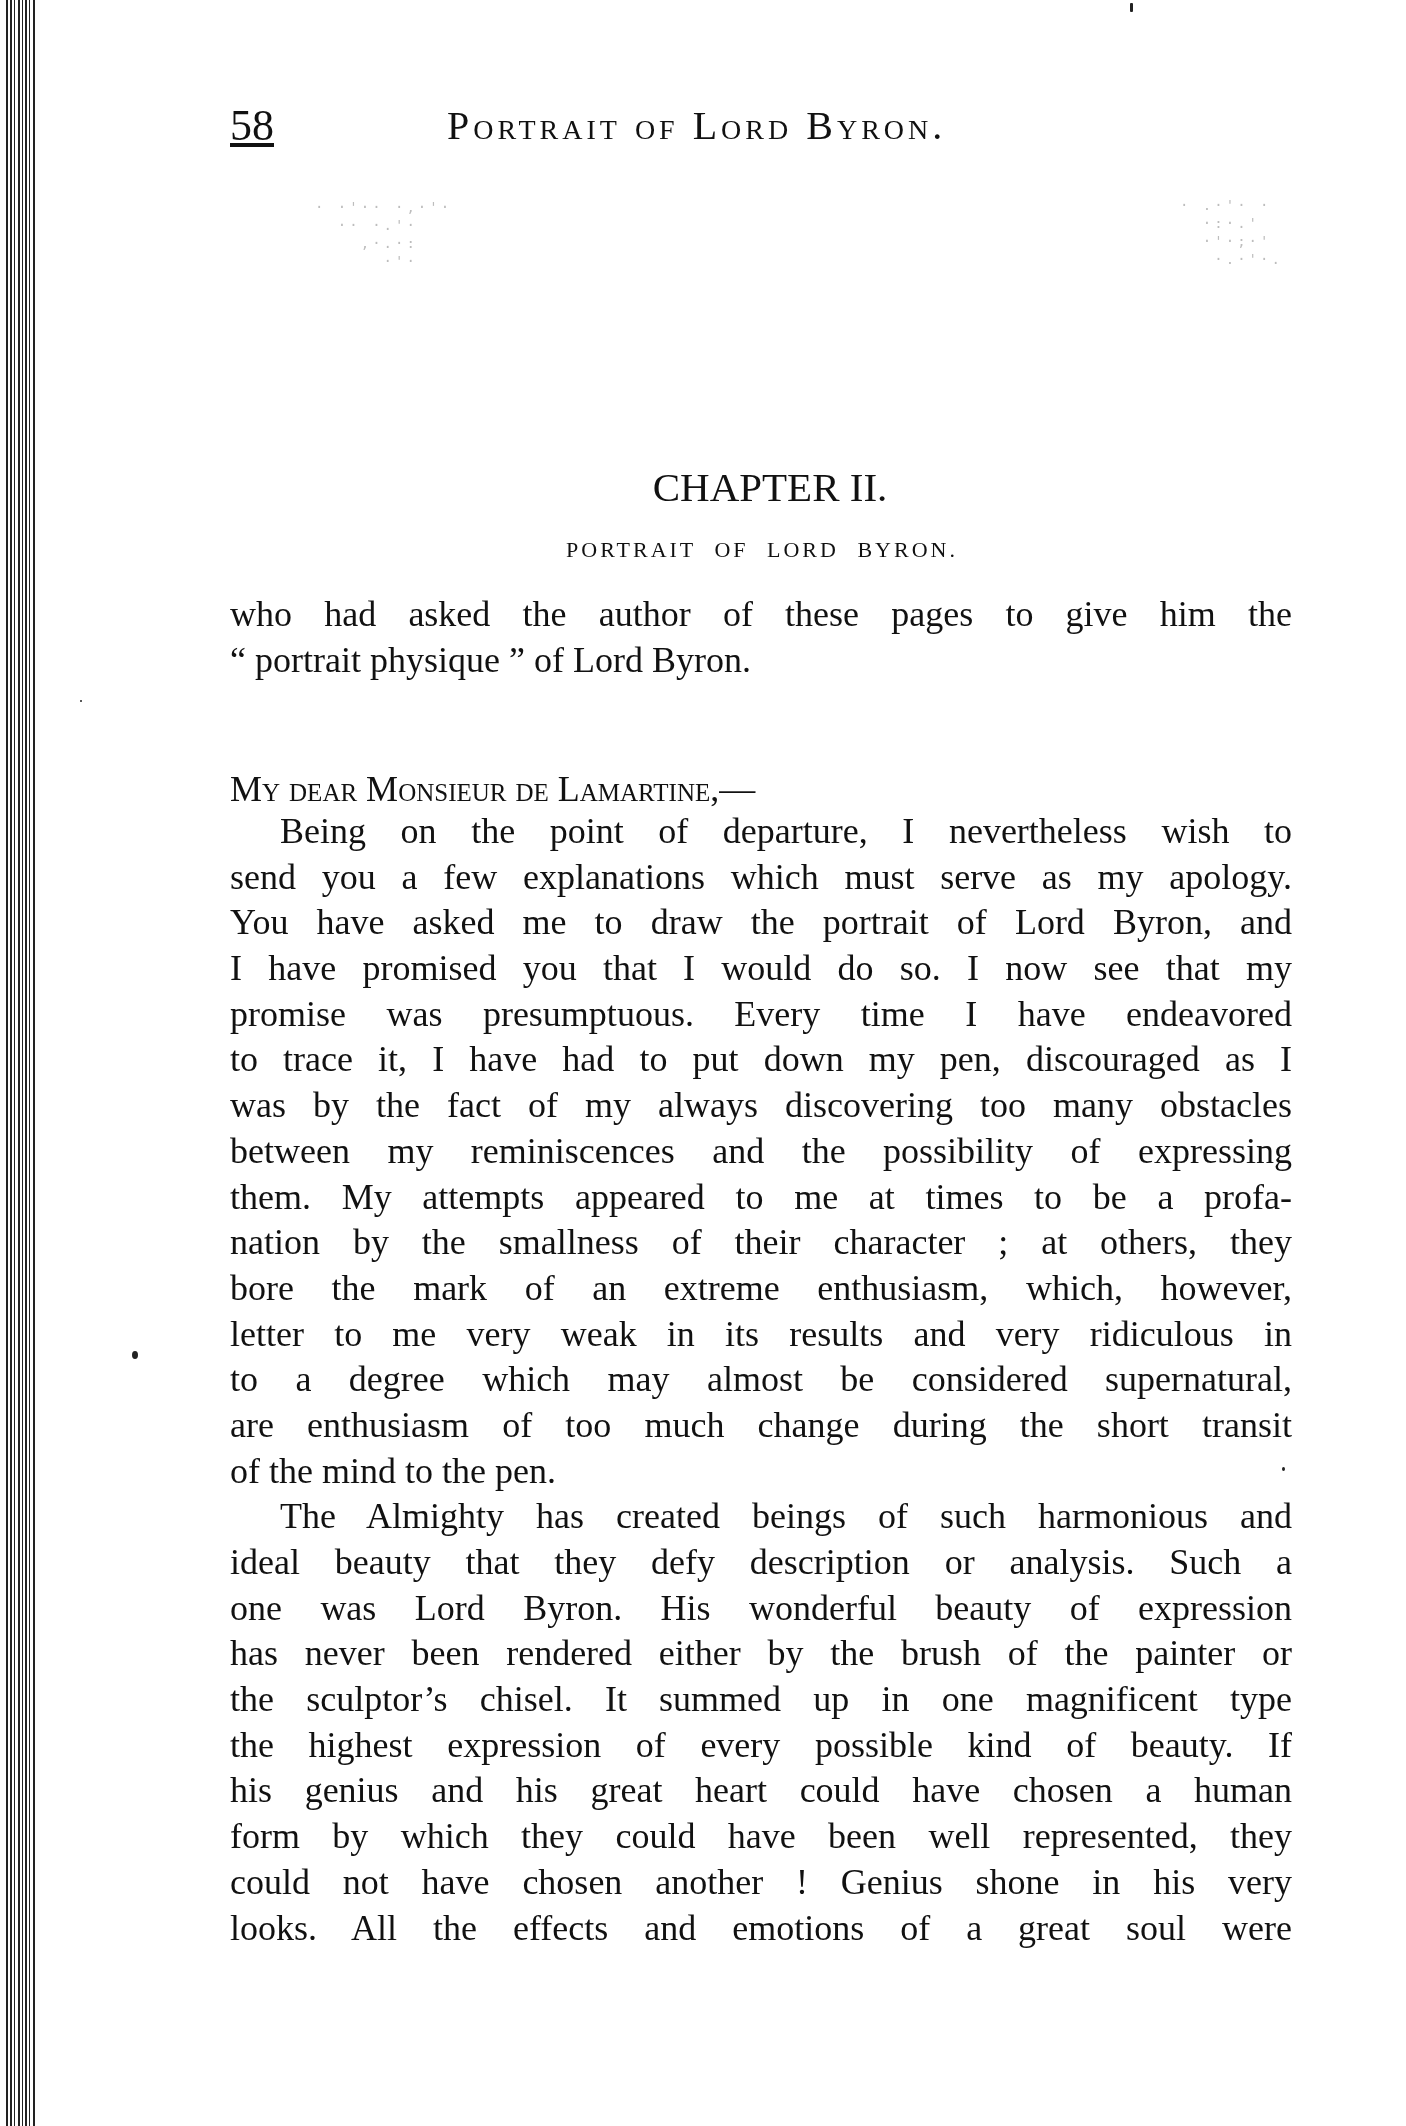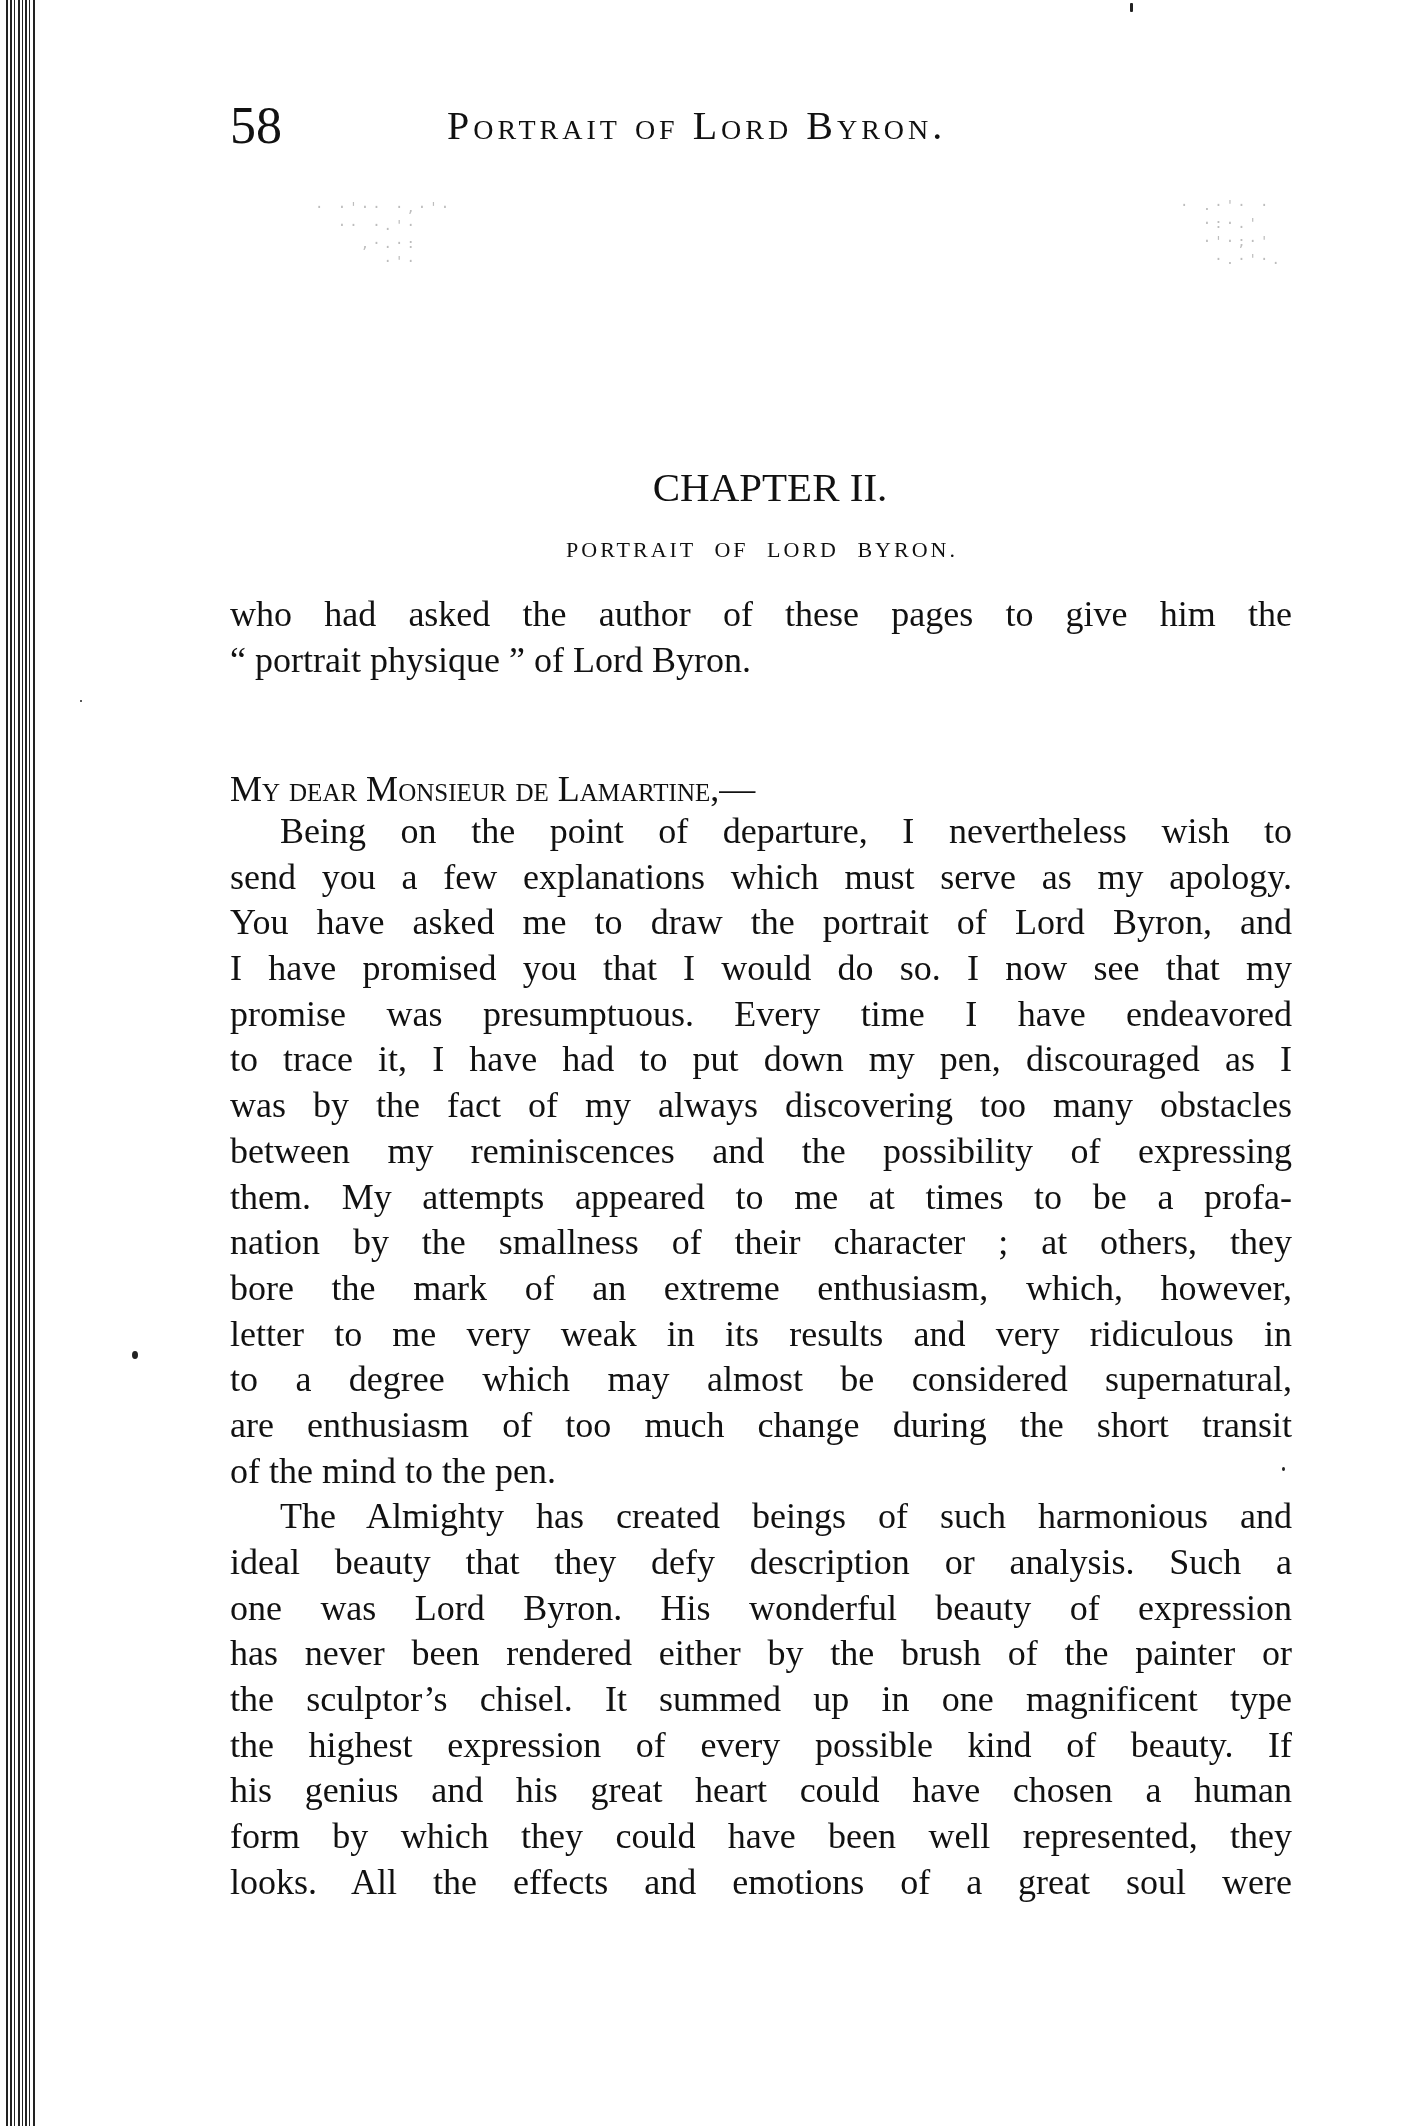--- a/index.html
+++ b/index.html
@@ -3,21 +3,21 @@
 <meta charset="utf-8">
 <style>
   html, body { margin:0; padding:0; background:#ffffff; }
   body { width:1406px; height:2126px; position:relative; overflow:hidden;
          font-family:"Liberation Serif", "DejaVu Serif", serif; color:#111111; }
   .binding { position:absolute; top:0; left:4px; width:32px; height:2126px; }
   .binding i { position:absolute; top:0; bottom:0; width:2px; background:#222; }
   .speck { position:absolute; background:#222; border-radius:50%; }
   .ghost { position:absolute; color:#bdbdbd; font-size:14px; letter-spacing:3px; line-height:18px; font-family:"DejaVu Sans Mono", monospace; }
   .running-head { position:absolute; top:104px; left:230px; width:1062px; height:44px; }
-  .page-number { position:absolute; left:0; top:0; font-size:52px; line-height:44px; }
+  .page-number { position:absolute; left:0; top:0; font-size:44px; line-height:44px;text-decoration:underline; }
   .running-title { position:absolute; left:217px; top:0; font-size:40px; line-height:44px; font-variant:small-caps; letter-spacing:4px; }
   .chapter-title { position:absolute; top:456px; left:0; width:1406px; text-align:center; font-size:41px; line-height:46px; padding-left:118px; box-sizing:border-box; }
   .chapter-subtitle { position:absolute; top:537px; left:0; width:1406px; text-align:center; font-size:22px; line-height:26px; letter-spacing:3px; word-spacing:10px; padding-left:118px; box-sizing:border-box; }
   .text-block { position:absolute; left:230px; width:1062px; }
   .line { display:block; height:45.7px; line-height:45.7px; font-size:36px; text-align:justify; text-align-last:justify; white-space:normal; overflow:visible; }
   .line.last { text-align:right; text-align-last:left; }
   .line.indent { padding-left:50px; }
   .sc { font-variant:small-caps; }
   #intro { top:592px; }
   #salutation { top:767px; }
@@ -79,14 +79,15 @@
     <span class="line">are enthusiasm of too much change during the short transit</span>
     <span class="line last">of the mind to the pen.</span>
     <span class="line indent">The Almighty has created beings of such harmonious and</span>
     <span class="line">ideal beauty that they defy description or analysis.  Such a</span>
     <span class="line">one was Lord Byron.  His wonderful beauty of expression</span>
     <span class="line">has never been rendered either by the brush of the painter or</span>
     <span class="line">the sculptor’s chisel.  It summed up in one magnificent type</span>
     <span class="line">the highest expression of every possible kind of beauty.  If</span>
     <span class="line">his genius and his great heart could have chosen a human</span>
     <span class="line">form by which they could have been well represented, they</span>
+    <span class="line">could not have chosen another !  Genius shone in his very</span>
     <span class="line">looks.  All the effects and emotions of a great soul were</span>
   </section>
 
 </body></html>

